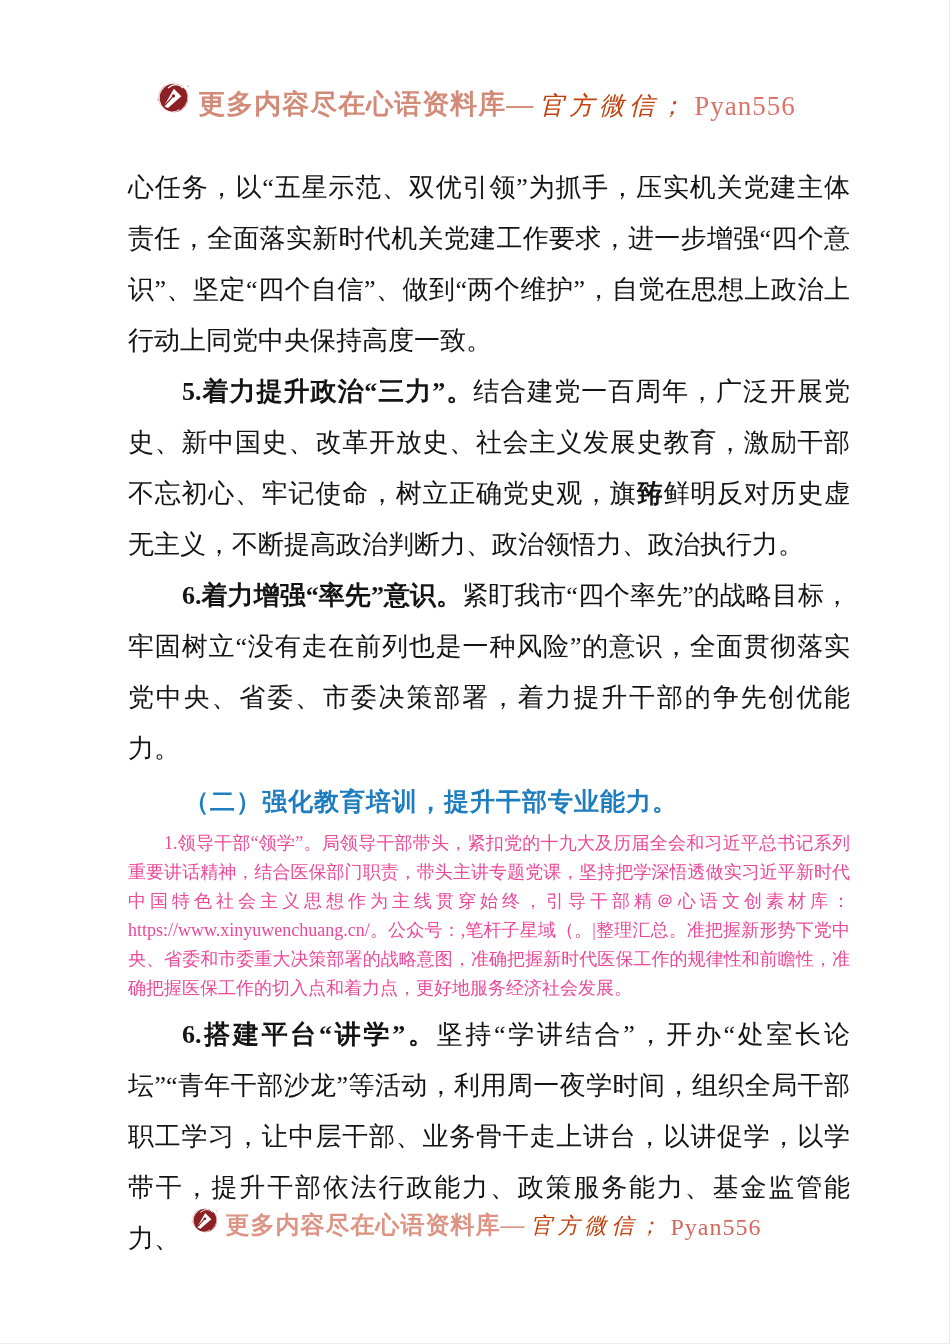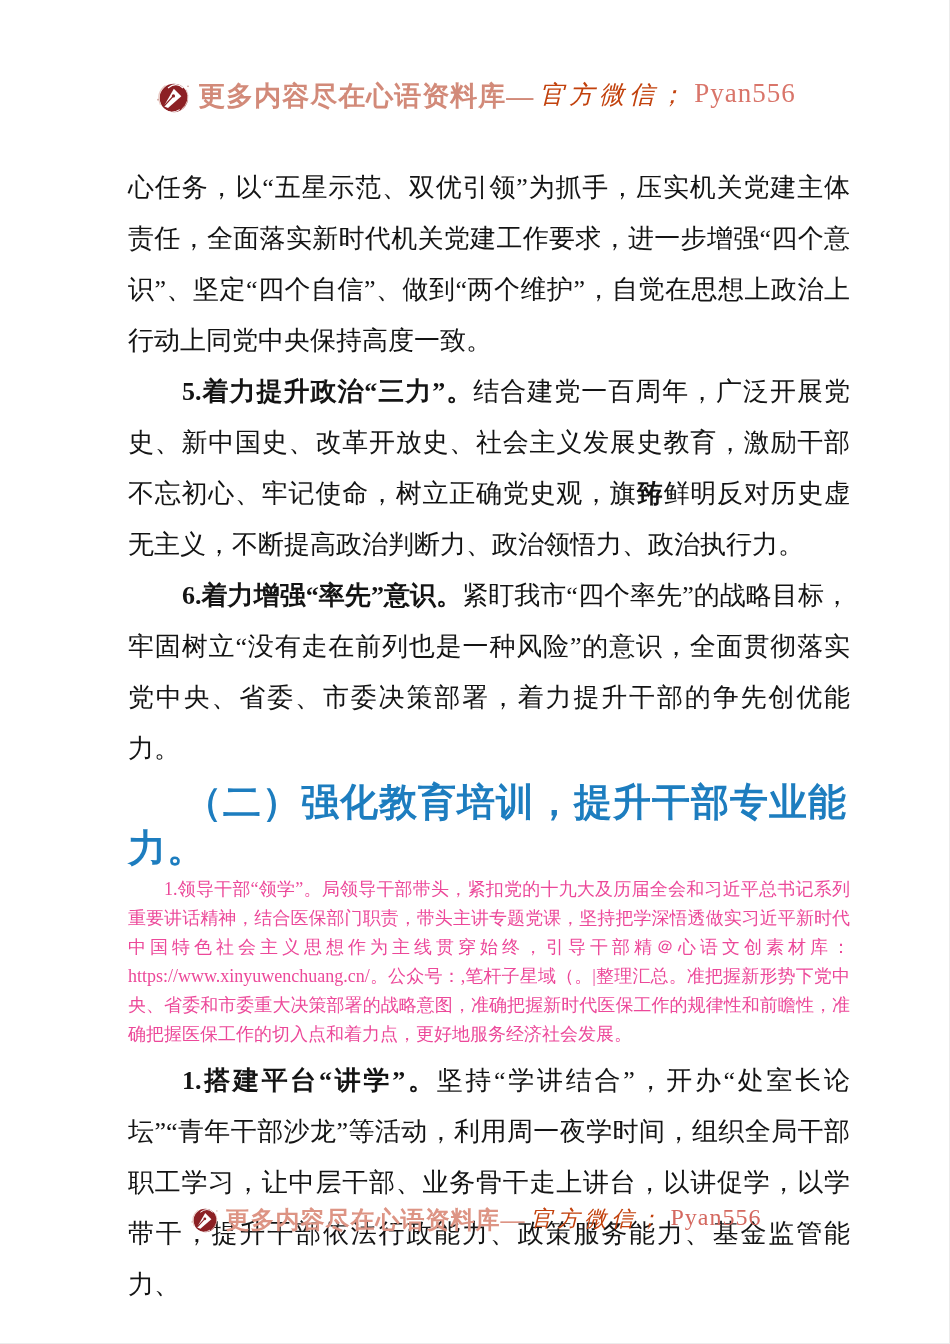--- a/index.html
+++ b/index.html
@@ -9,21 +9,21 @@
     margin:0 auto;
     background:#ffffff;
     box-sizing:border-box;
     border-right:1px solid #ececec;
     border-bottom:1px solid #ececec;
     overflow:hidden;
     font-family:"Liberation Serif","DejaVu Serif",serif;
   }
   
   .brandbar {
-    display:flex; align-items:flex-start; justify-content:center;
+    display:flex; align-items:flex-end; justify-content:center;
     gap:5px; width:100%;
   }
   .brandbar .logo { flex:0 0 auto; }
   .brand-prefix {
     color:#d28a79; font-weight:bold; font-size:27px; letter-spacing:1px;
     font-family:"Liberation Serif","DejaVu Serif",serif;
   }
   .brand-middle {
     color:#c2410c; font-size:25px; font-style:italic; letter-spacing:5px;
     font-family:"DejaVu Serif",cursive;
@@ -44,21 +44,21 @@
     color:#141414;
   }
   .para {
     font-size:26px; line-height:51px; margin:0;
     text-align:justify;
   }
   .para.indent { text-indent:54px; }
   .lead { font-weight:bold; }
   .oddchar { font-weight:bold; }
   .h2 {
-    color:#1d7dbf; font-weight:bold; font-size:38px; line-height:46px;
+    color:#1d7dbf; font-weight:bold; font-size:25px; line-height:46px;
     text-indent:56px; margin:5px 0 4px; letter-spacing:1px;
   }
   .small-para {
     font-size:18px; line-height:29px; margin:3px 0 6px;
     text-align:justify; text-indent:36px; color:#ec4899;
   }
 </style>
 </head>
 <body>
 
@@ -89,21 +89,21 @@
     <p class="para"><span>心任务，以“五星示范、双优引领”为抓手，压实机关党建主体责任，全面落实新时代机关党建工作要求，进一步增强“四个意识”、坚定“四个自信”、做到“两个维护”，自觉在思想上政治上行动上同党中央保持高度一致。</span></p>
 
     <p class="para indent"><span class="lead">5.着力提升政治“三力”。</span><span>结合建党一百周年，广泛开展党史、新中国史、改革开放史、社会主义发展史教育，激励干部不忘初心、牢记使命，树立正确党史观，旗</span><span class="oddchar">臶</span><span>鲜明反对历史虚无主义，不断提高政治判断力、政治领悟力、政治执行力。</span></p>
 
     <p class="para indent"><span class="lead">6.着力增强“率先”意识。</span><span>紧盯我市“四个率先”的战略目标，牢固树立“没有走在前列也是一种风险”的意识，全面贯彻落实党中央、省委、市委决策部署，着力提升干部的争先创优能力。</span></p>
 
     <p class="h2">（二）强化教育培训，提升干部专业能力。</p>
 
     <p class="small-para">1.领导干部“领学”。局领导干部带头，紧扣党的十九大及历届全会和习近平总书记系列重要讲话精神，结合医保部门职责，带头主讲专题党课，坚持把学深悟透做实习近平新时代中国特色社会主义思想作为主线贯穿始终，引导干部精＠心语文创素材库：https://www.xinyuwenchuang.cn/。公众号：,笔杆子星域（。|整理汇总。准把握新形势下党中央、省委和市委重大决策部署的战略意图，准确把握新时代医保工作的规律性和前瞻性，准确把握医保工作的切入点和着力点，更好地服务经济社会发展。</p>
 
-    <p class="para indent"><span class="lead">1.搭建平台“讲学”。</span><span>坚持“学讲结合”，开办“处室长论坛”“青年干部沙龙”等活动，利用周一夜学时间，组织全局干部职工学习，让中层干部、业务骨干走上讲台，以讲促学，以学带干，提升干部依法行政能力、政策服务能力、基金监管能力、</span></p>
+    <p class="para indent"><span class="lead">6.搭建平台“讲学”。</span><span>坚持“学讲结合”，开办“处室长论坛”“青年干部沙龙”等活动，利用周一夜学时间，组织全局干部职工学习，让中层干部、业务骨干走上讲台，以讲促学，以学带干，提升干部依法行政能力、政策服务能力、基金监管能力、</span></p>
 
   </div>
 
   <div class="brandbar footer">
     <span class="logo">
       <svg width="33" height="33" viewBox="0 0 48 48" aria-hidden="true">
         <circle cx="25" cy="24" r="17" fill="#8c2024"></circle>
         <path d="M9 32 Q3 18 15 9" stroke="#e9c8c2" stroke-width="1.6" fill="none"></path>
         <path d="M40 14 Q46 28 34 38" stroke="#e9c8c2" stroke-width="1.2" fill="none"></path>
         <path d="M13 34 L25 13 L34 22 L18 36 Z" fill="#ffffff"></path>

